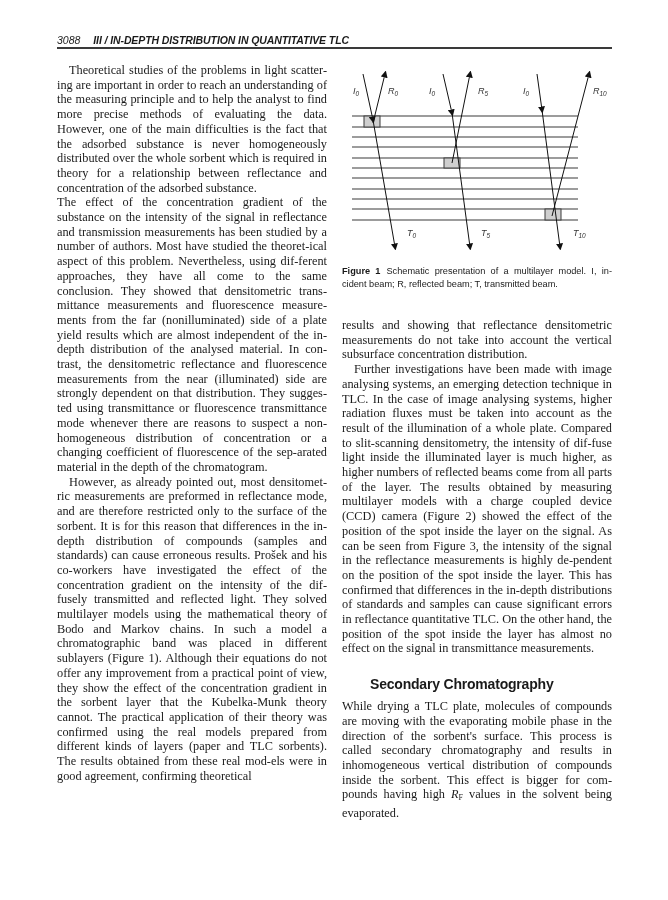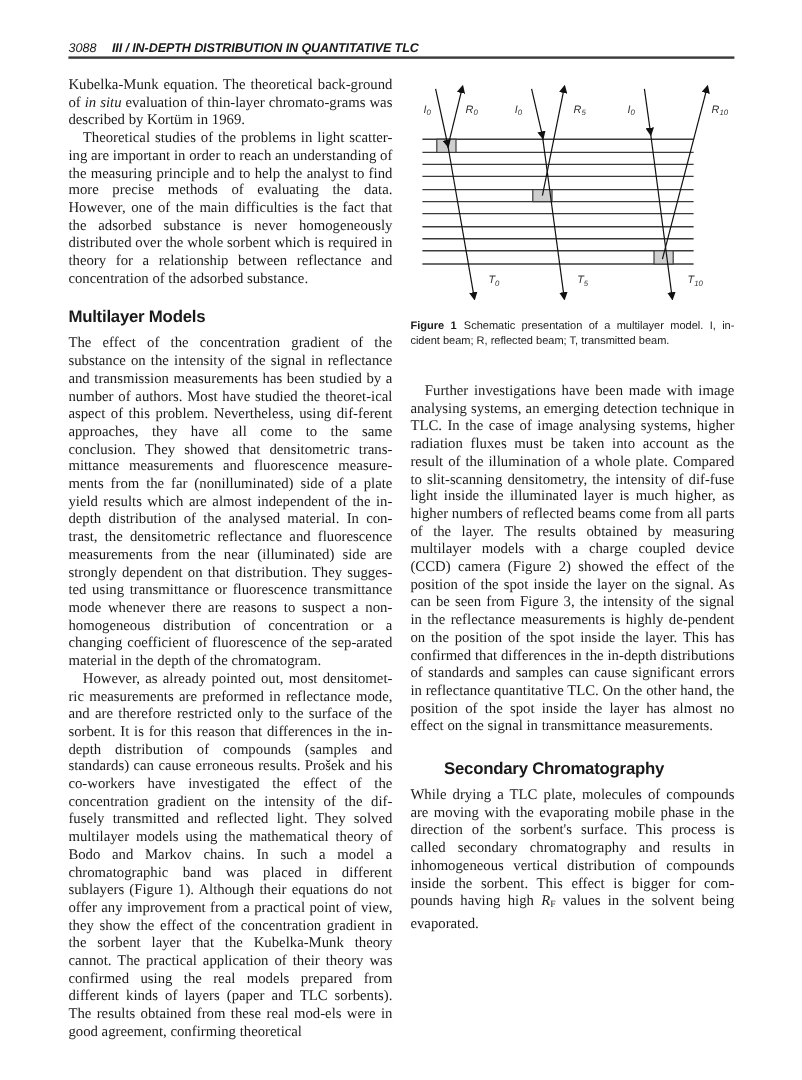--- a/index.html
+++ b/index.html
@@ -31,23 +31,21 @@
 </head>
 <body>
 
 <div class="header">
   <span class="pgnum">3088</span>
   <span class="runhead">III / IN-DEPTH DISTRIBUTION IN QUANTITATIVE TLC</span>
 </div>
 <div class="rule"></div>
 
 <div class="col col-left">
-  <p><span>Kubelka-Munk equation. The theoretical back-ground of </span><span class="i">in situ</span><span> evaluation of thin-layer chromato-grams was described by Kortüm in 1969.</span></p>
   <p class="ind">Theoretical studies of the problems in light scatter-ing are important in order to reach an understanding of the measuring principle and to help the analyst to find more precise methods of evaluating the data. However, one of the main difficulties is the fact that the adsorbed substance is never homogeneously distributed over the whole sorbent which is required in theory for a relationship between reflectance and concentration of the adsorbed substance.</p>
-  <div class="heading">Multilayer Models</div>
   <p>The effect of the concentration gradient of the substance on the intensity of the signal in reflectance and transmission measurements has been studied by a number of authors. Most have studied the theoret-ical aspect of this problem. Nevertheless, using dif-ferent approaches, they have all come to the same conclusion. They showed that densitometric trans-mittance measurements and fluorescence measure-ments from the far (nonilluminated) side of a plate yield results which are almost independent of the in-depth distribution of the analysed material. In con-trast, the densitometric reflectance and fluorescence measurements from the near (illuminated) side are strongly dependent on that distribution. They sugges-ted using transmittance or fluorescence transmittance mode whenever there are reasons to suspect a non-homogeneous distribution of concentration or a changing coefficient of fluorescence of the sep-arated material in the depth of the chromatogram.</p>
   <p class="ind"><span>However, as already pointed out, most densitomet-ric measurements are preformed in reflectance mode, and are therefore restricted only to the surface of the sorbent. It is for this reason that differences in the in-depth distribution of compounds (samples and standards) can cause erroneous results. Prošek and his co-workers have investigated the effect of the concentration gradient on the intensity of the dif-fusely transmitted and reflected light. They solved multilayer models using the mathematical theory of Bodo and Markov chains. In such a model a chromatographic band was placed in different sublayers (</span><span class="b">Figure 1</span><span>). Although their equations do not offer any improvement from a practical point of view, they show the effect of the concentration gradient in the sorbent layer that the Kubelka-Munk theory cannot. The practical application of their theory was confirmed using the real models prepared from different kinds of layers (paper and TLC sorbents). The results obtained from these real mod-els were in good agreement, confirming theoretical</span></p>
 </div>
 
 <div class="figure">
   <svg width="270" height="190" viewBox="0 0 270 190">
     <defs>
       <marker id="ah" markerWidth="7" markerHeight="8" refX="3.5" refY="7" orient="auto-start-reverse" markerUnits="userSpaceOnUse">
         <path d="M0,0 L3.5,8 L7,0 Z" fill="#111"></path>
       </marker>
@@ -101,16 +99,17 @@
       <text x="231" y="176">T<tspan font-size="6.5" dy="2">10</tspan></text>
     </g>
   </svg>
 </div>
 
 <div class="caption">
   <span class="label">Figure 1</span><span>Schematic presentation of a multilayer model. I, in-cident beam; R, reflected beam; T, transmitted beam.</span>
 </div>
 
 <div class="col col-right">
+  <p>results and showing that reflectance densitometric measurements do not take into account the vertical subsurface concentration distribution.</p>
   <p class="ind"><span>Further investigations have been made with image analysing systems, an emerging detection technique in TLC. In the case of image analysing systems, higher radiation fluxes must be taken into account as the result of the illumination of a whole plate. Compared to slit-scanning densitometry, the intensity of dif-fuse light inside the illuminated layer is much higher, as higher numbers of reflected beams come from all parts of the layer. The results obtained by measuring multilayer models with a charge coupled device (CCD) camera (</span><span class="b">Figure 2</span><span>) showed the effect of the position of the spot inside the layer on the signal. As can be seen from </span><span class="b">Figure 3</span><span>, the intensity of the signal in the reflectance measurements is highly de-pendent on the position of the spot inside the layer. This has confirmed that differences in the in-depth distributions of standards and samples can cause significant errors in reflectance quantitative TLC. On the other hand, the position of the spot inside the layer has almost no effect on the signal in transmittance measurements.</span></p>
   <div class="heading" style="margin-top:20px;margin-left:28px;">Secondary Chromatography</div>
   <p><span>While drying a TLC plate, molecules of compounds are moving with the evaporating mobile phase in the direction of the sorbent's surface. This process is called secondary chromatography and results in inhomogeneous vertical distribution of compounds inside the sorbent. This effect is bigger for com-pounds having high </span><span class="i">R</span><sub class="s">F</sub><span> values in the solvent being evaporated.</span></p>
 </div>
 
 </body></html>

